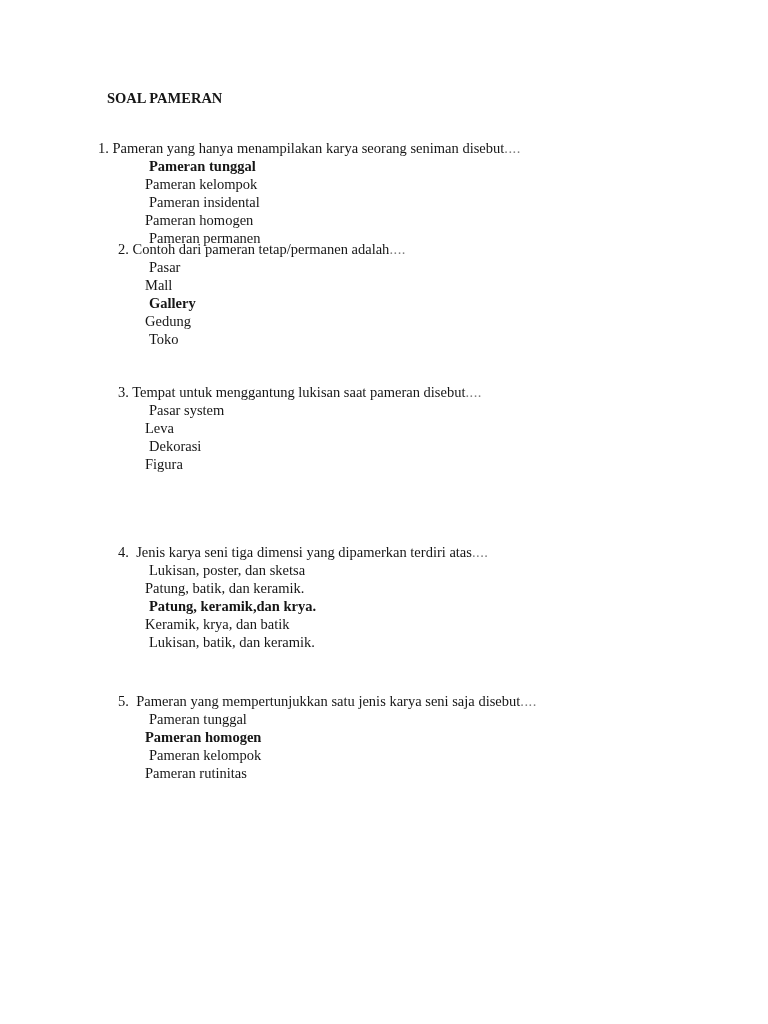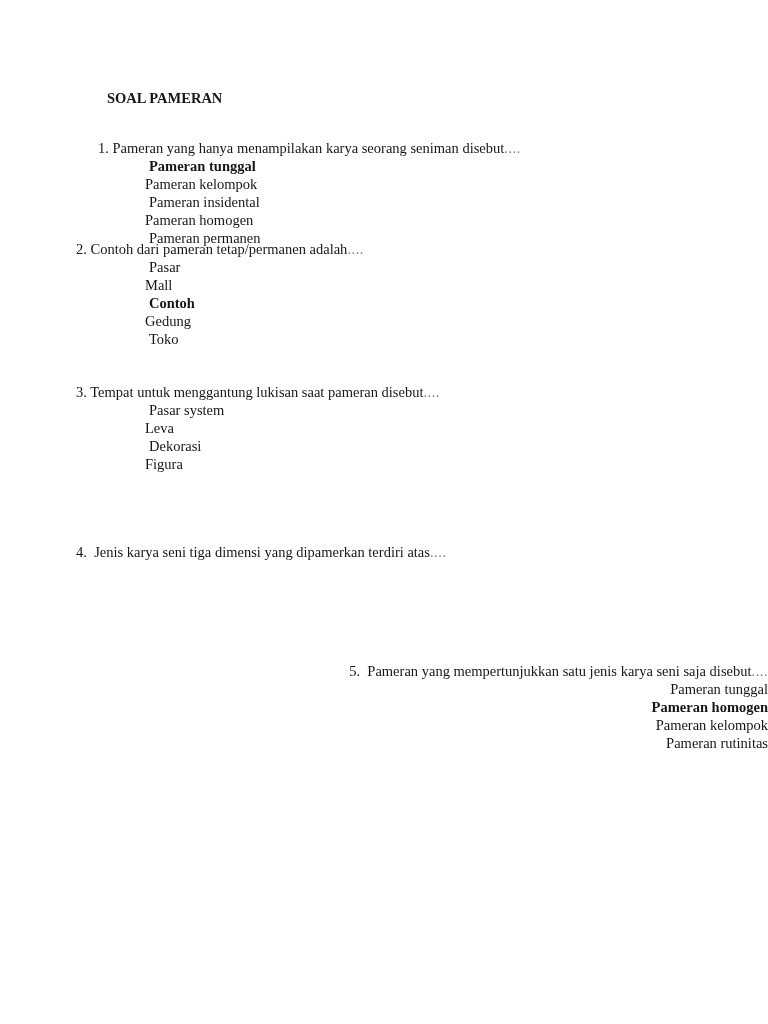--- a/index.html
+++ b/index.html
@@ -24,21 +24,21 @@
     font-size:14.5px;
     font-weight:bold;
     white-space:pre;
   }
   .qblock {
     position:absolute;
     left:0;
     right:0;
   }
   .q-line {
-    padding-left:76px;
+    padding-left:118px;
     white-space:pre-wrap;
   }
   .qblock.first .q-line { padding-left:98px;margin-top:32px; }
   .q-trail {
     color:#7f7f7f;
     letter-spacing:0.5px;
   }
   .option { padding-left:121px; white-space:pre-wrap;margin-left:24px; }
   .option:nth-child(odd) { padding-left:125px; }
   .option.bold { font-weight:bold; }
@@ -58,41 +58,48 @@
           <div class="option">Pameran homogen</div>
           <div class="option">Pameran permanen</div>
         </div>
   </section>
 
   <section class="qblock" style="top: 241px;">
     <div class="q-line"><span class="q-body">2. Contoh dari pameran tetap/permanen adalah</span><span class="q-trail">....</span></div>
     <div class="options">
           <div class="option">Pasar</div>
           <div class="option">Mall</div>
-          <div class="option bold">Contoh</div>
+          <div class="option bold">Gallery</div>
           <div class="option">Gedung</div>
           <div class="option">Toko</div>
         </div>
   </section>
 
   <section class="qblock" style="top: 384px;">
     <div class="q-line"><span class="q-body">3. Tempat untuk menggantung lukisan saat pameran disebut</span><span class="q-trail">....</span></div>
     <div class="options">
           <div class="option">Pasar system</div>
           <div class="option">Leva</div>
           <div class="option">Dekorasi</div>
           <div class="option">Figura</div>
         </div>
   </section>
 
   <section class="qblock" style="top: 544px;">
     <div class="q-line"><span class="q-body">4.  Jenis karya seni tiga dimensi yang dipamerkan terdiri atas</span><span class="q-trail">....</span></div>
+    <div class="options">
+          <div class="option">Lukisan, poster, dan sketsa</div>
+          <div class="option">Patung, batik, dan keramik.</div>
+          <div class="option bold">Patung, keramik,dan krya.</div>
+          <div class="option">Keramik, krya, dan batik</div>
+          <div class="option">Lukisan, batik, dan keramik.</div>
+        </div>
   </section>
 
-  <section class="qblock" style="top: 663px; text-align: right;">
+  <section class="qblock" style="top: 693px;">
     <div class="q-line"><span class="q-body">5.  Pameran yang mempertunjukkan satu jenis karya seni saja disebut</span><span class="q-trail">....</span></div>
     <div class="options">
           <div class="option">Pameran tunggal</div>
           <div class="option bold">Pameran homogen</div>
           <div class="option">Pameran kelompok</div>
           <div class="option">Pameran rutinitas</div>
         </div>
   </section>
 </div>
 </div>

